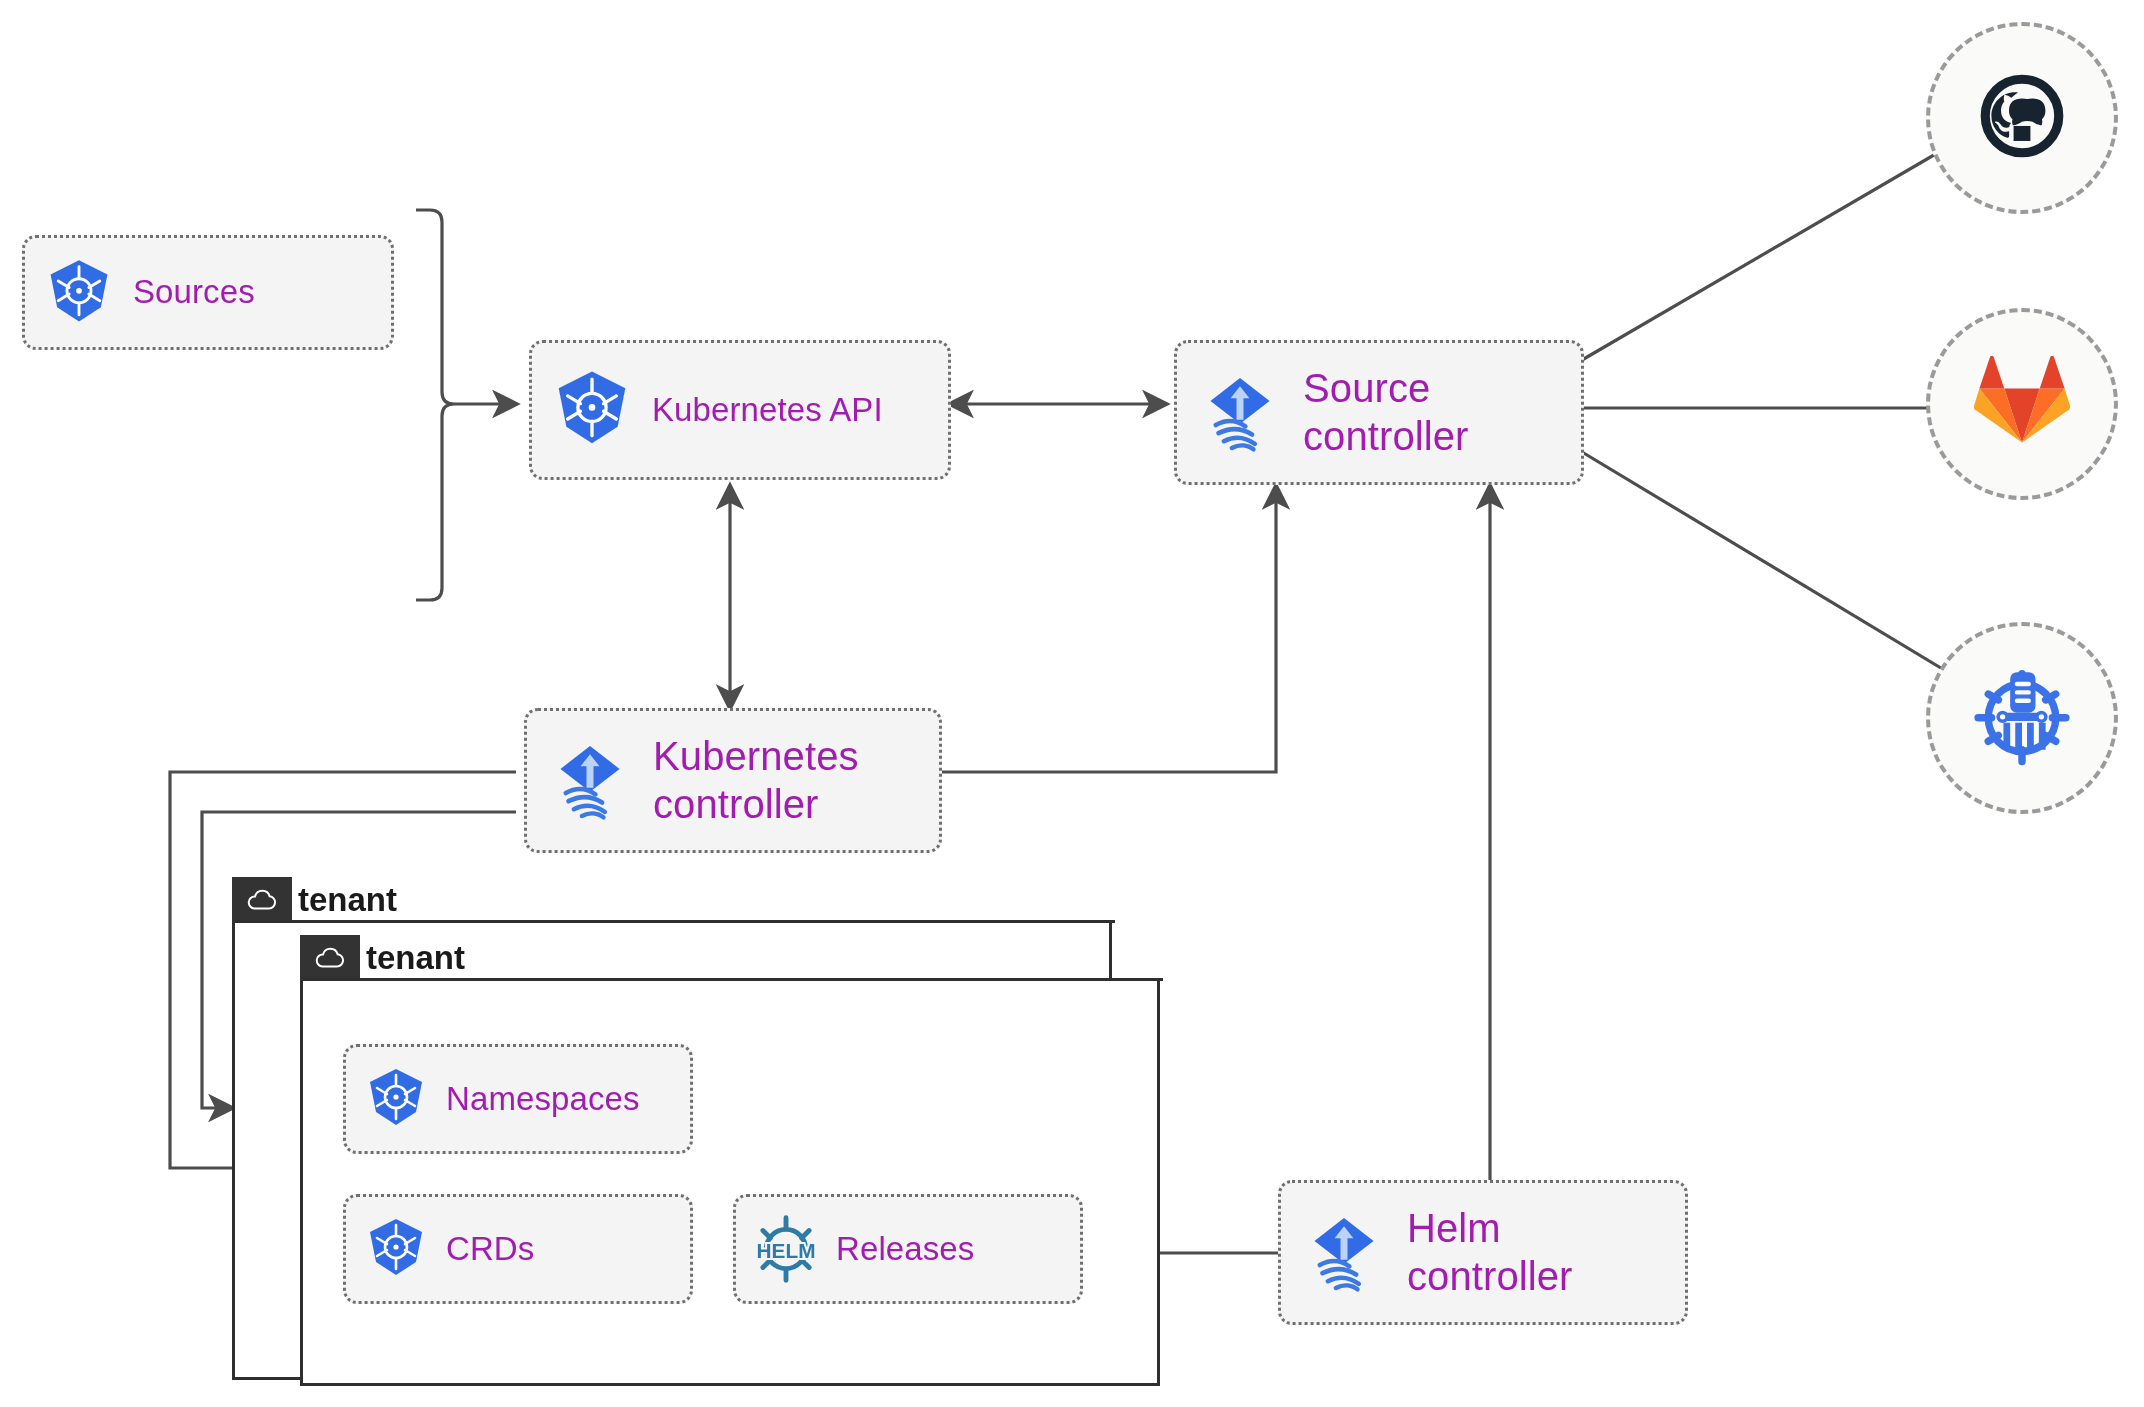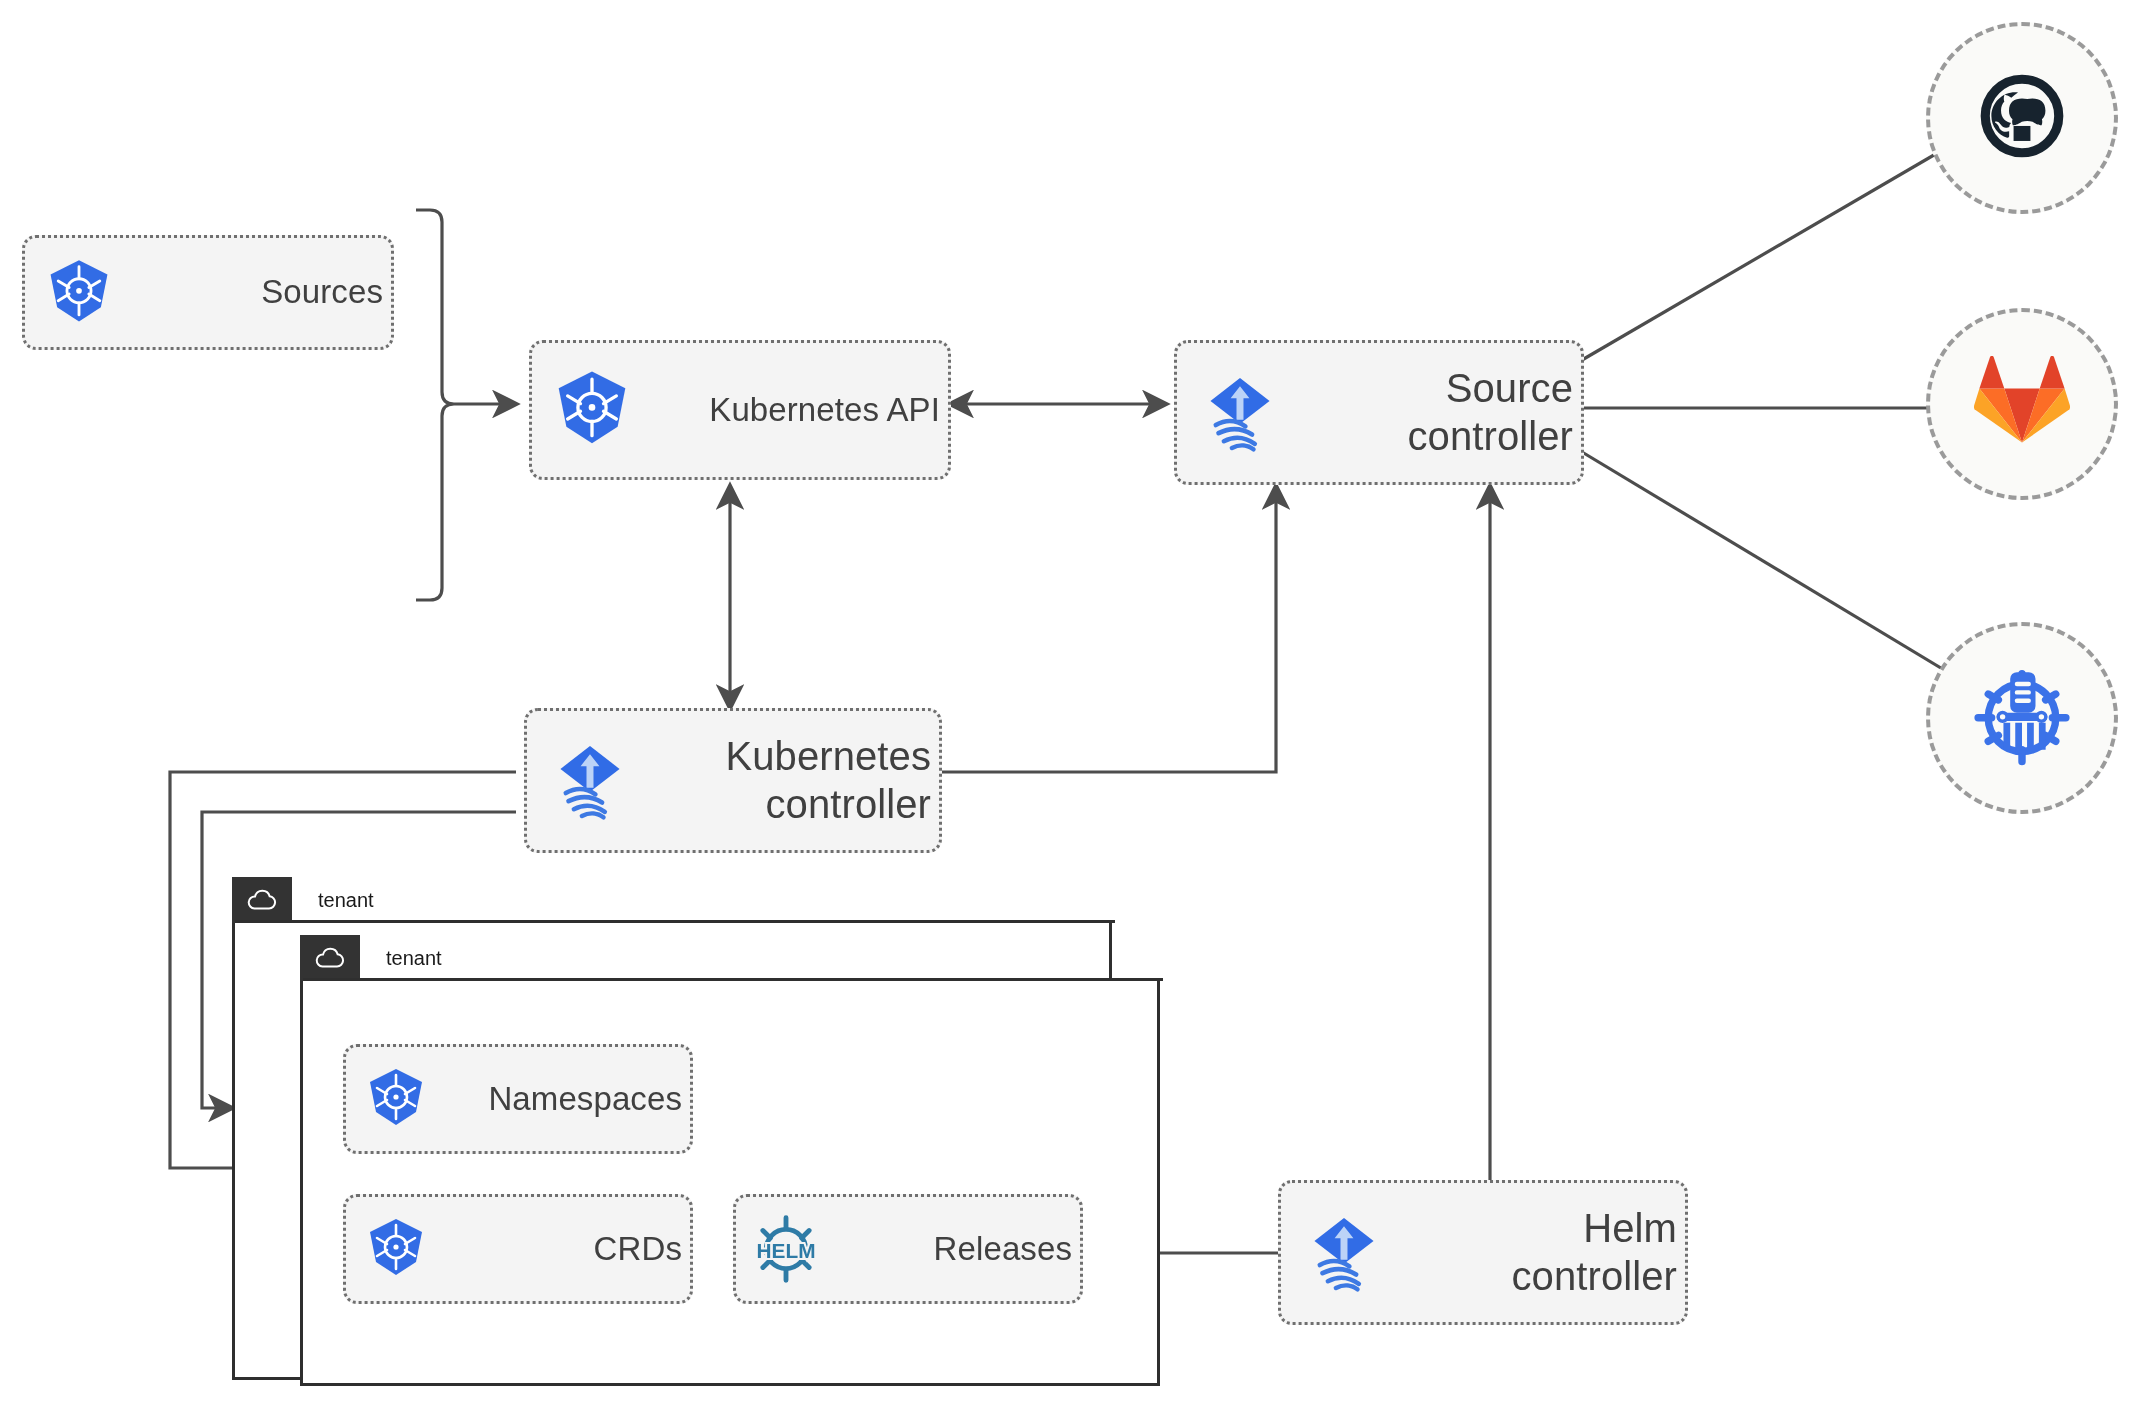--- a/index.html
+++ b/index.html
@@ -5,31 +5,31 @@
   html,body{margin:0;padding:0;background:#ffffff;}
   body{font-family:"Liberation Sans","DejaVu Sans",sans-serif;}
   #stage{position:relative;width:2144px;height:1407px;background:#fff;overflow:hidden;}
   svg.edges{position:absolute;left:0;top:0;width:2144px;height:1407px;pointer-events:none;}
 
   
   .node{position:absolute;box-sizing:border-box;background:#f4f4f4;
         border:3px dotted #6f6f6f;border-radius:14px;
         display:flex;align-items:center;}
   .node .ico{flex:0 0 auto;display:flex;align-items:center;justify-content:center;}
-  .node .lbl{flex:1 1 auto;text-align:right;color:#404040;line-height:1.18;
+  .node .lbl{flex:1 1 auto;text-align:left;color:#a21caf;line-height:1.18;
              font-size:33px;letter-spacing:.1px;padding-right:8px;}
   .node.two .lbl{font-size:40px;}
 
   
   .tenant{position:absolute;box-sizing:border-box;background:#ffffff;
           border:3px solid #2f2f2f;}
   .tenant .tab{position:absolute;left:-3px;top:-46px;height:46px;display:flex;align-items:center;
                background:#ffffff;}
   .tenant .tabsq{width:60px;height:46px;background:#333333;display:flex;align-items:center;justify-content:center;}
-  .tenant .tabtxt{padding-left:26px;font-size:20px;color:#1a1a1a;white-space:nowrap;}
+  .tenant .tabtxt{padding-left:6px;font-size:33px;color:#1a1a1a;white-space:nowrap;font-weight:bold;}
   .tenant .tabrule{position:absolute;left:0;top:-3px;height:3px;background:#2f2f2f;}
 
   
   .circ{position:absolute;box-sizing:border-box;border:4px dashed #9a9a9a;border-radius:50%;
         background:#fafaf8;display:flex;align-items:center;justify-content:center;}
 </style>
 </head>
 <body>
 
 <div id="stage">

